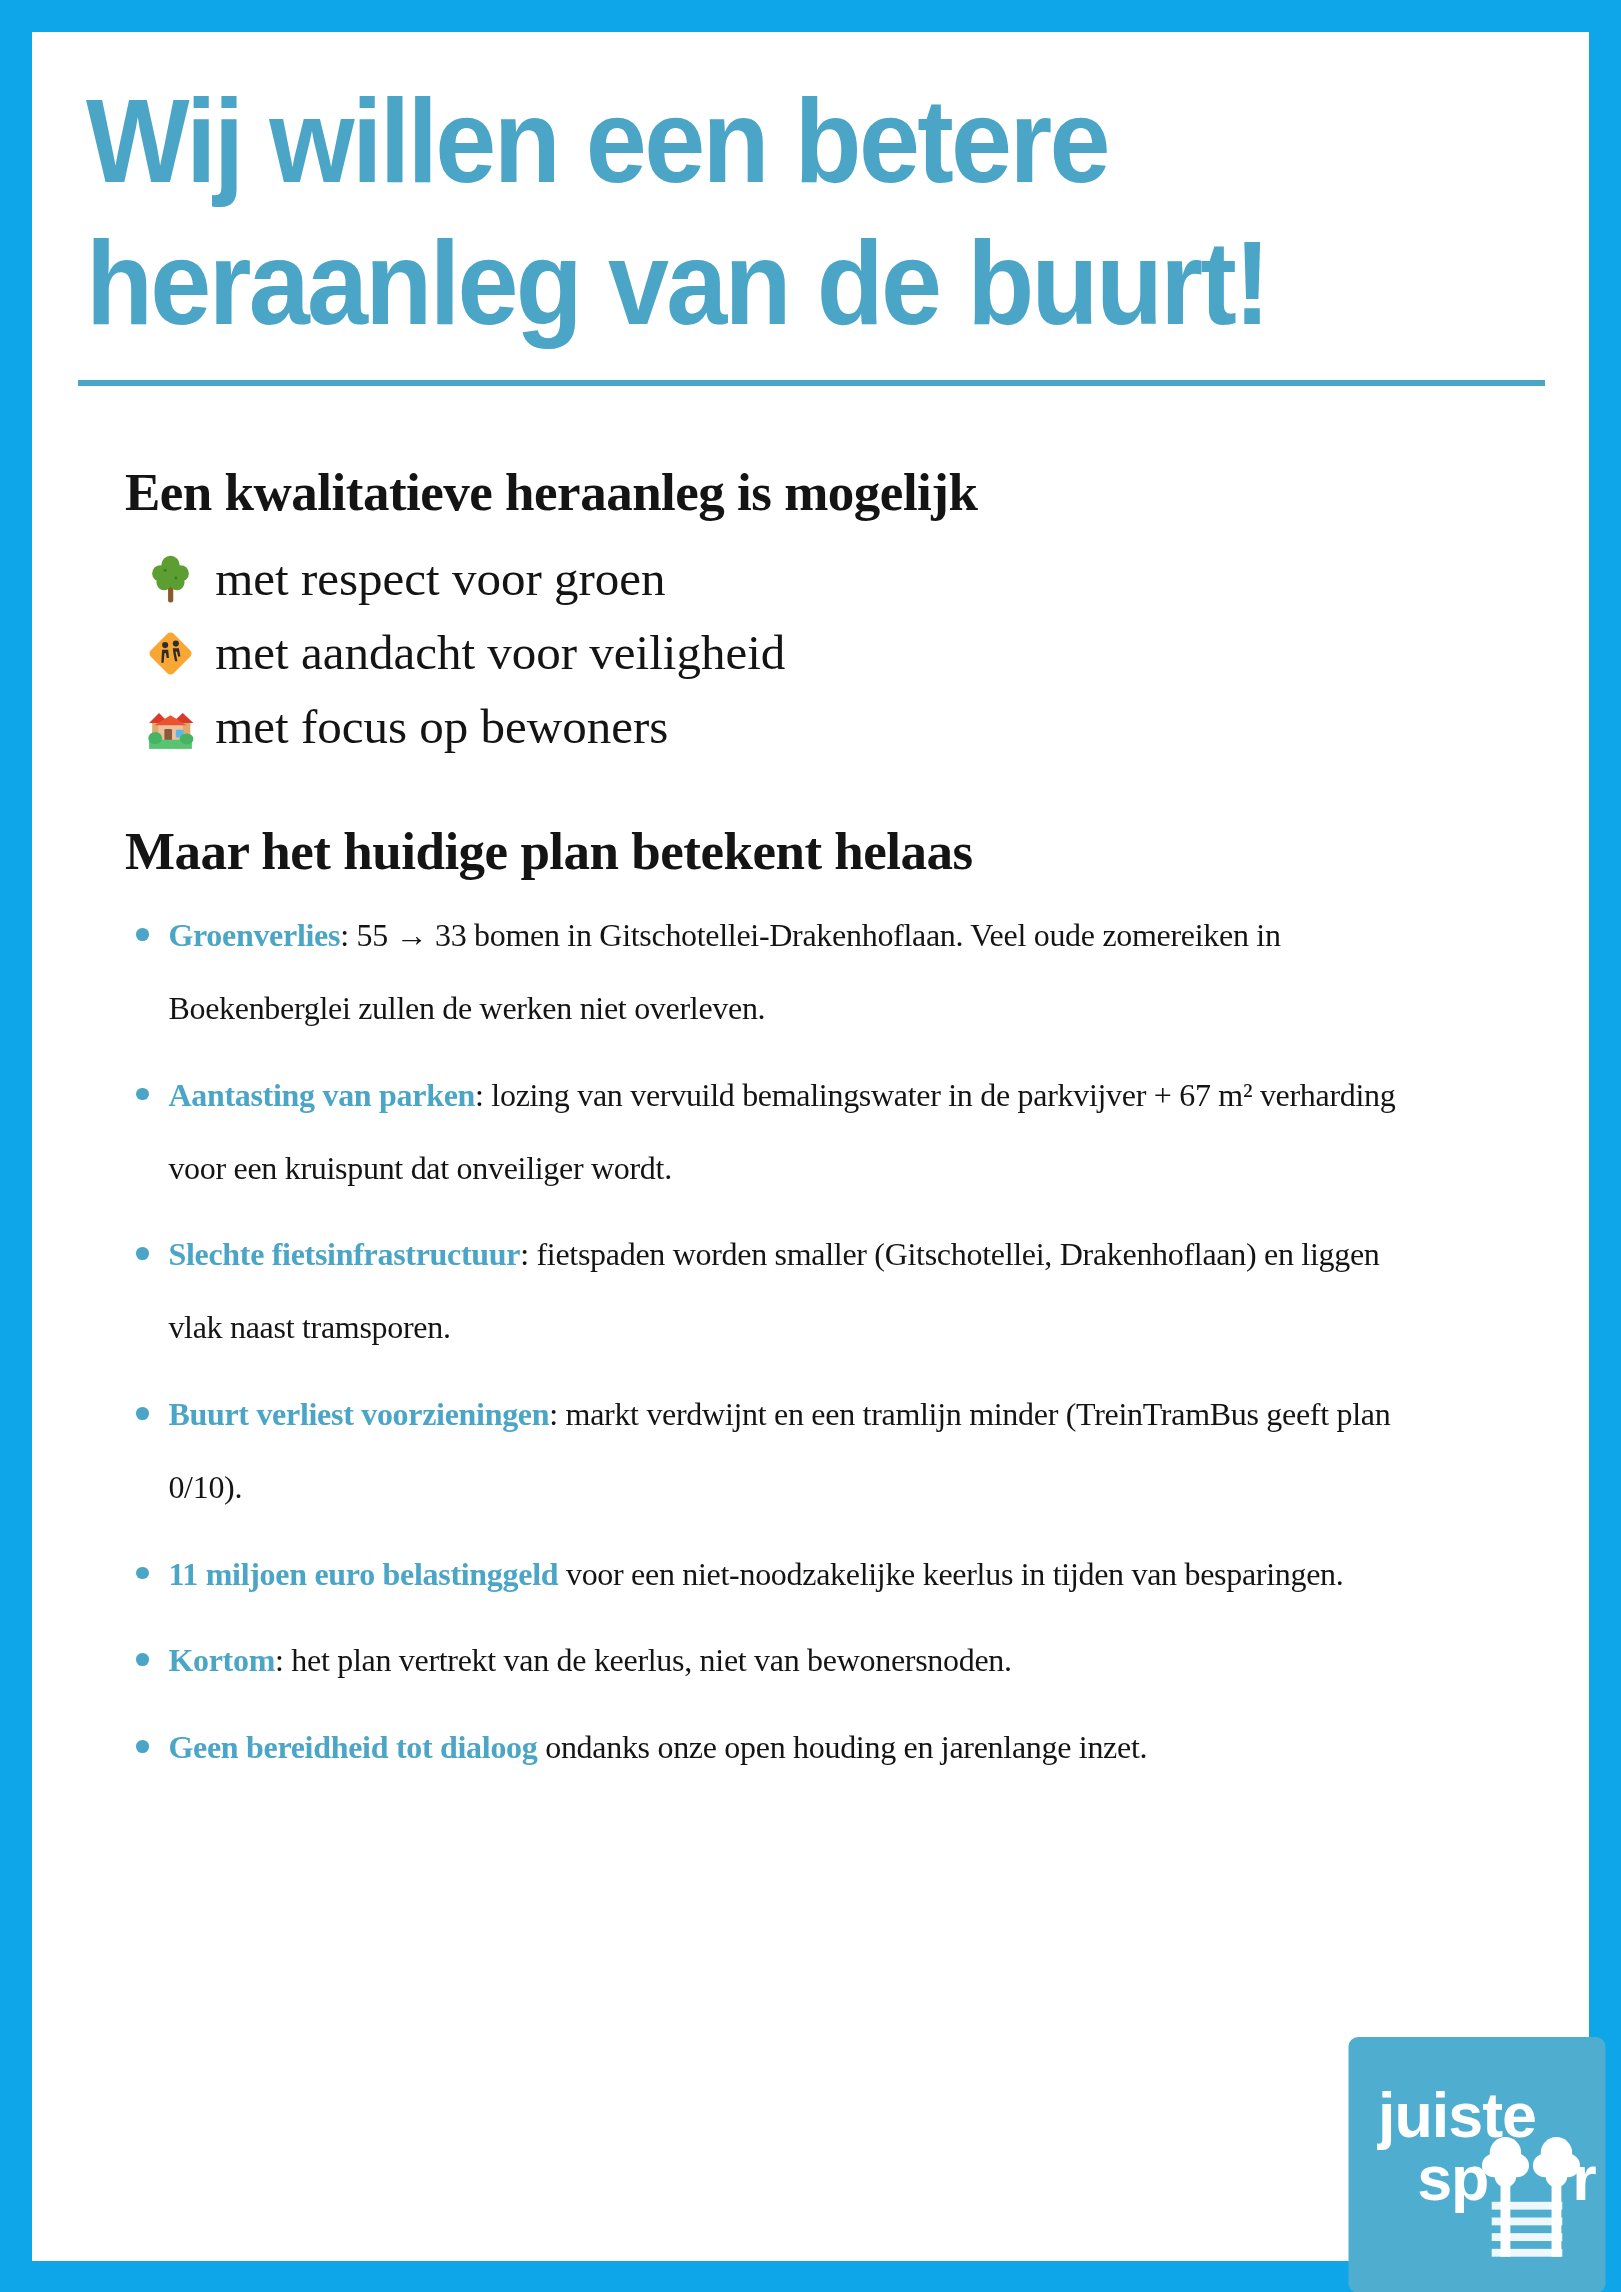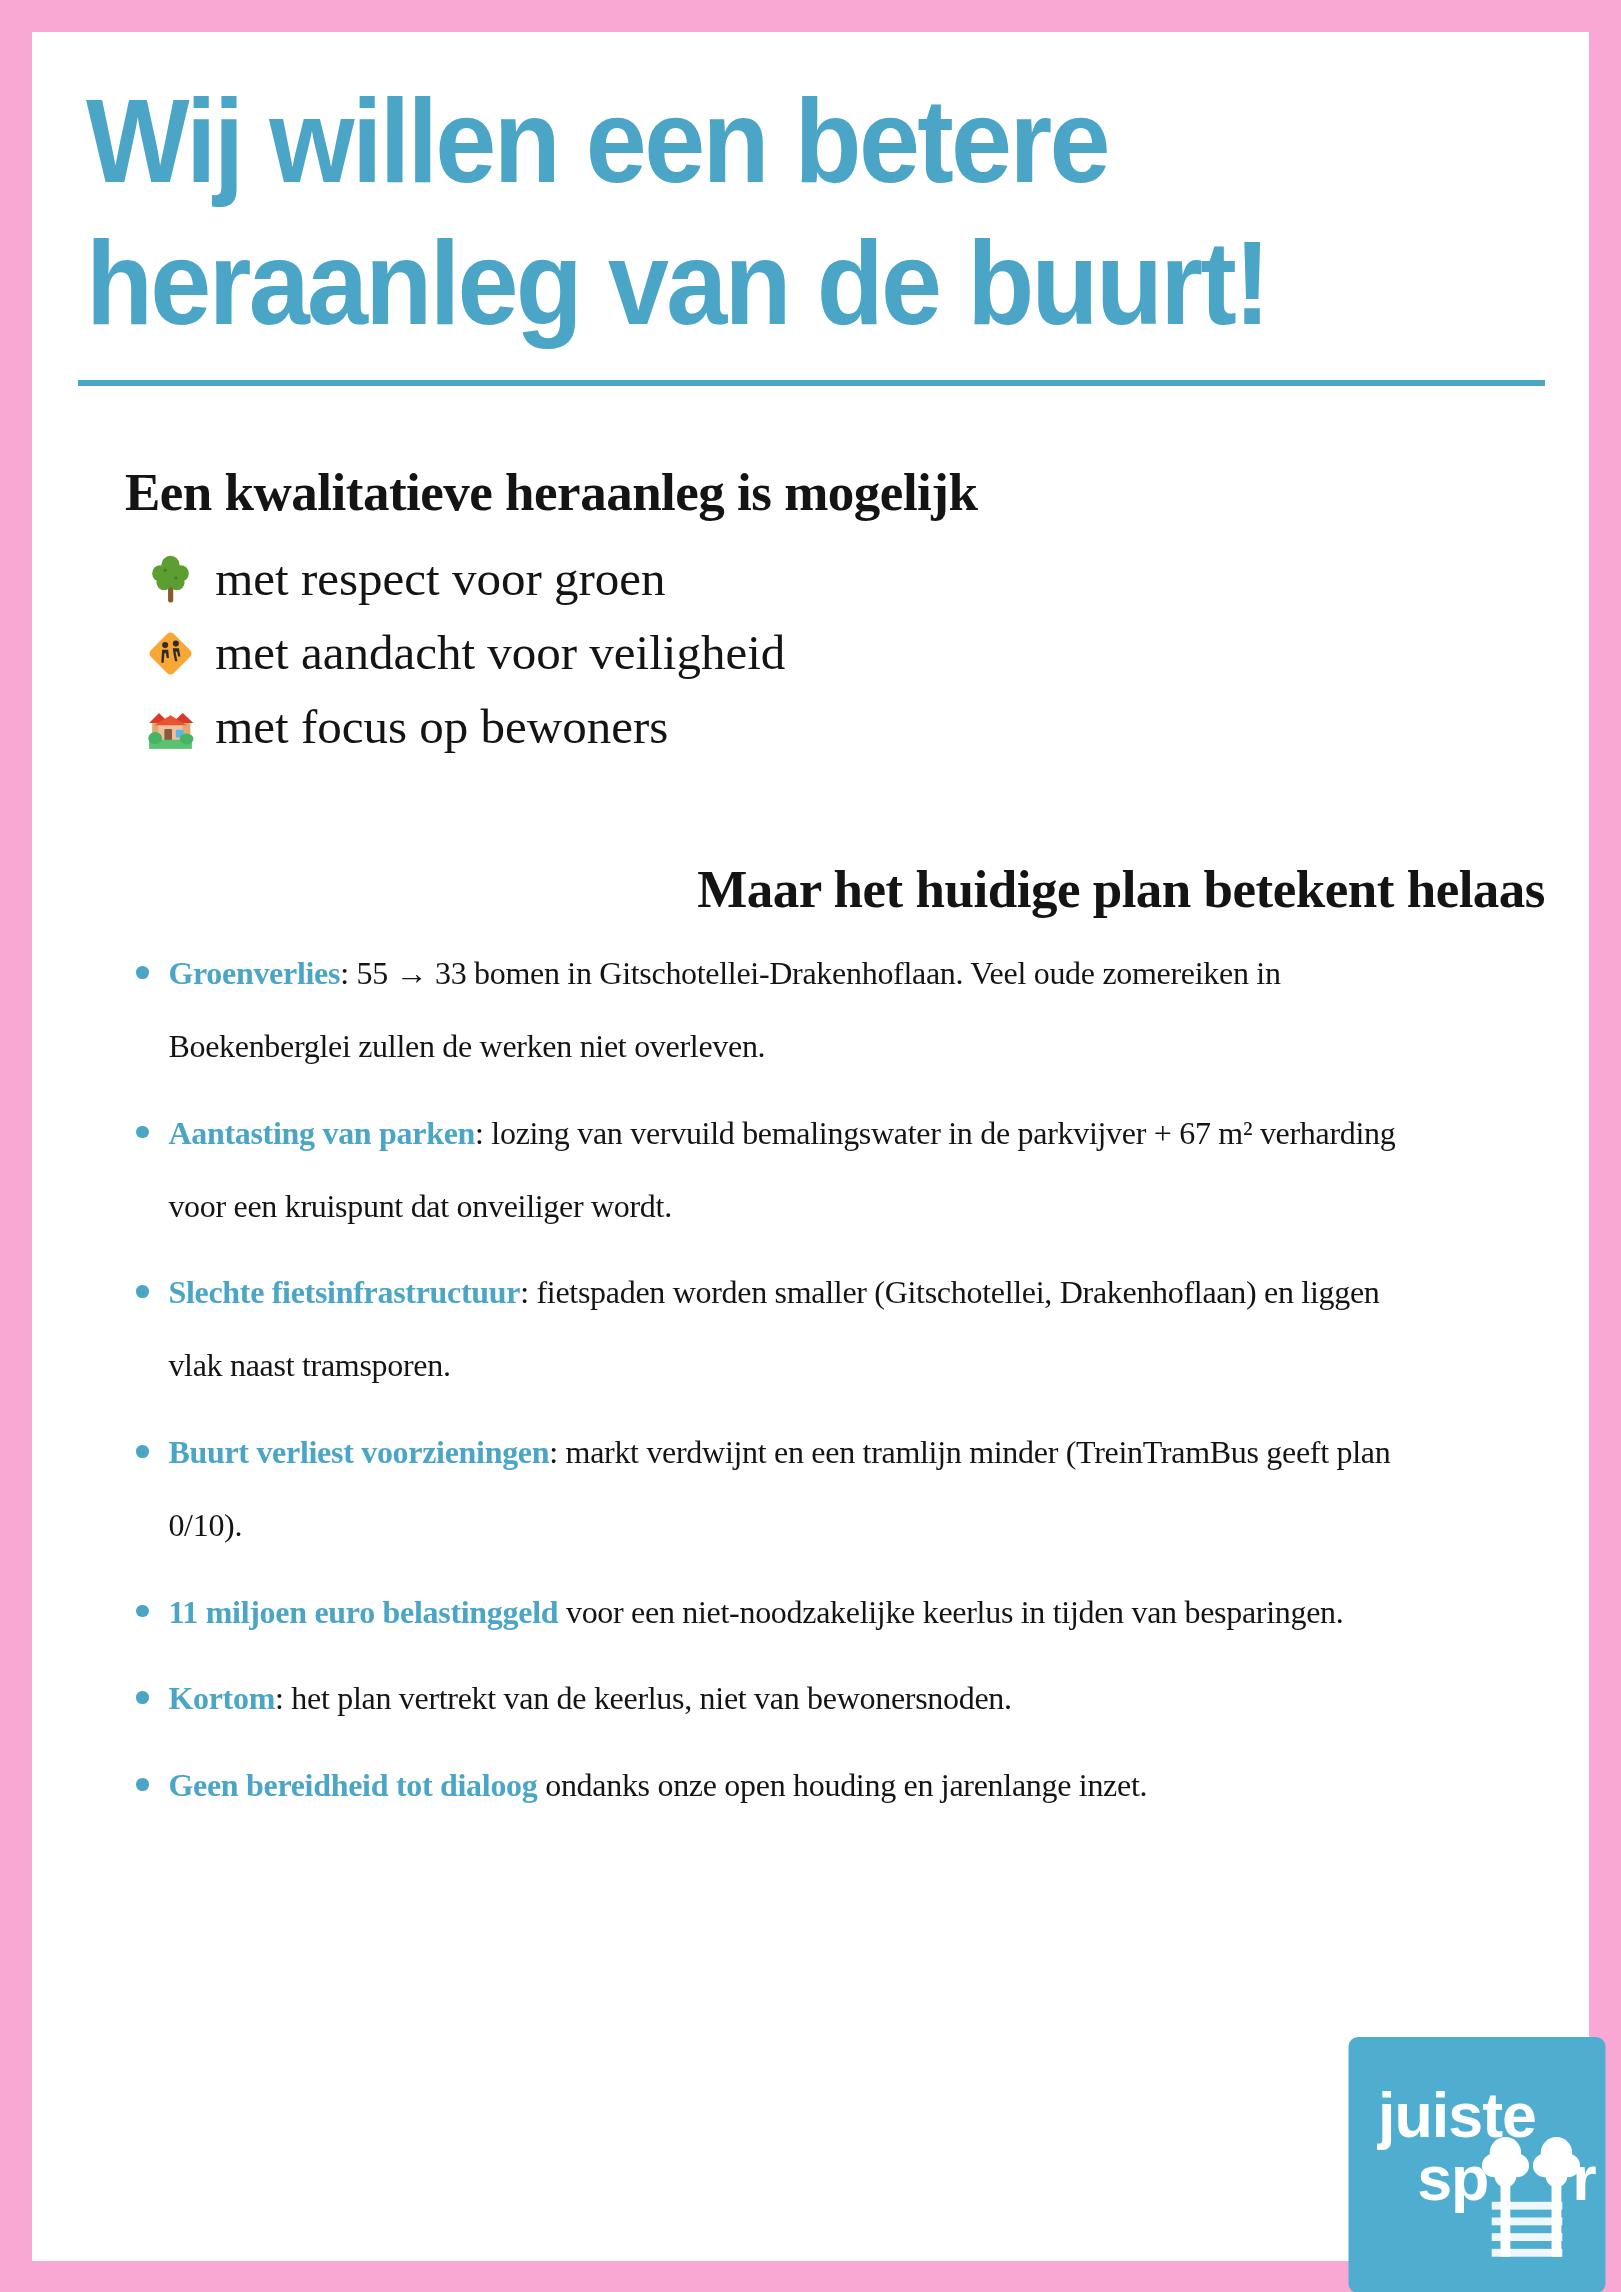--- a/index.html
+++ b/index.html
@@ -1,19 +1,19 @@
 <!DOCTYPE html>
 <html lang="nl"><head>
 <meta charset="utf-8">
 <style>
   html,body{margin:0;padding:0;background:#e9e9e9;}
   .page{
     position:relative;
     width:1621px;height:2293px;
-    background:#f9a8d4;
+    background:#0ea5e9;
     overflow:hidden;
     font-family:"Liberation Sans", sans-serif;
     color:#141414;
   }
   .sheet{
     position:absolute;
     left:32px;top:32px;right:32px;bottom:32px;
     background:#ffffff;
     padding:39px 44px 0 54px;
     box-sizing:border-box;
@@ -37,21 +37,21 @@
   }
   .content{margin-left:39px;font-family:Liberation Serif, serif;}
   .section-heading{
     margin:0;
     font-size:53px;
     font-weight:700;
     letter-spacing:-0.5px;
     color:#141414;
   }
   .h-possible{margin-top:76px;}
-  .h-plan{margin-top:104px;text-align:right;}
+  .h-plan{margin-top:66px;}
   .icon-list{margin-top:11.8px;margin-left:17.6px;}
   .icon-row{
     display:flex;align-items:flex-end;
     height:74px;
     font-size:49px;
   }
   .emoji{
     width:55px;height:55px;
     flex:0 0 55px;
     margin-right:17.6px;

